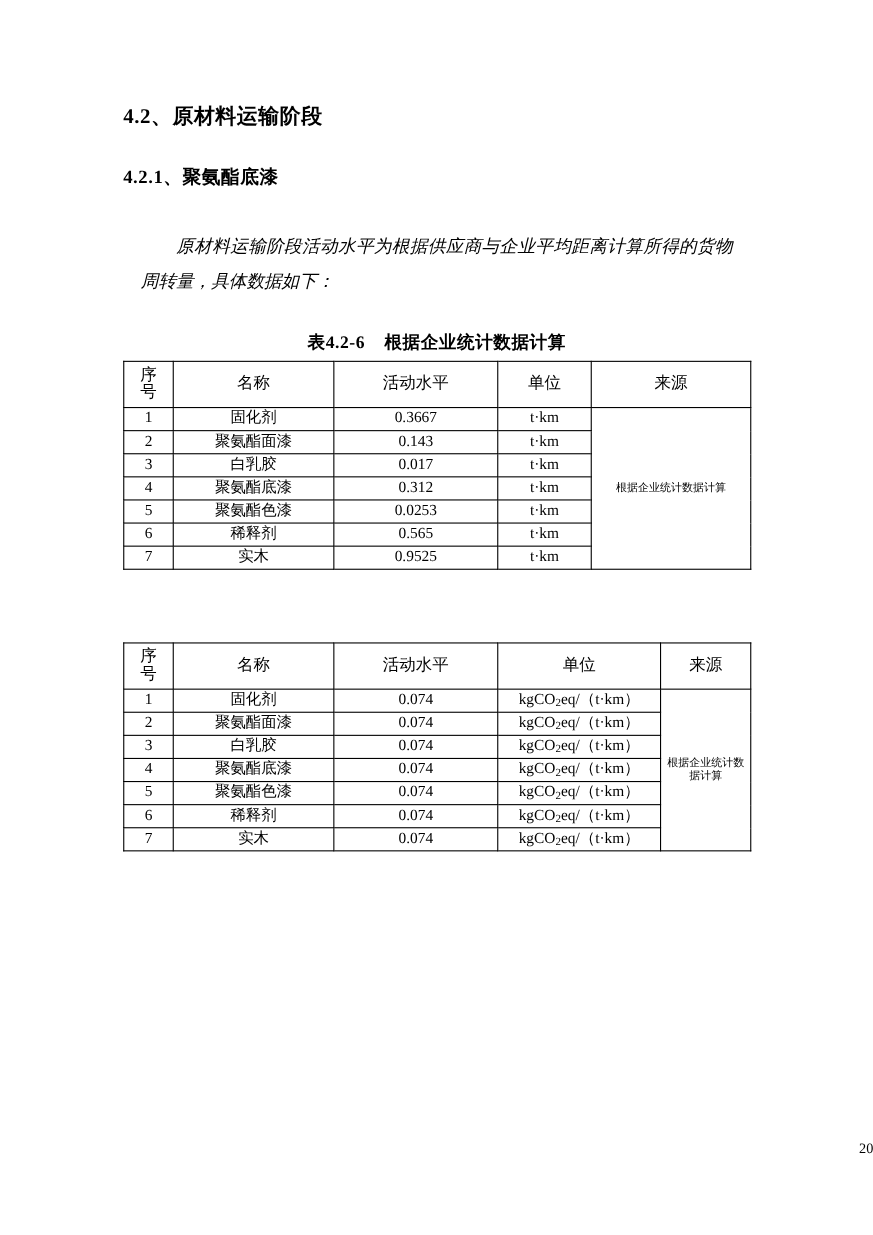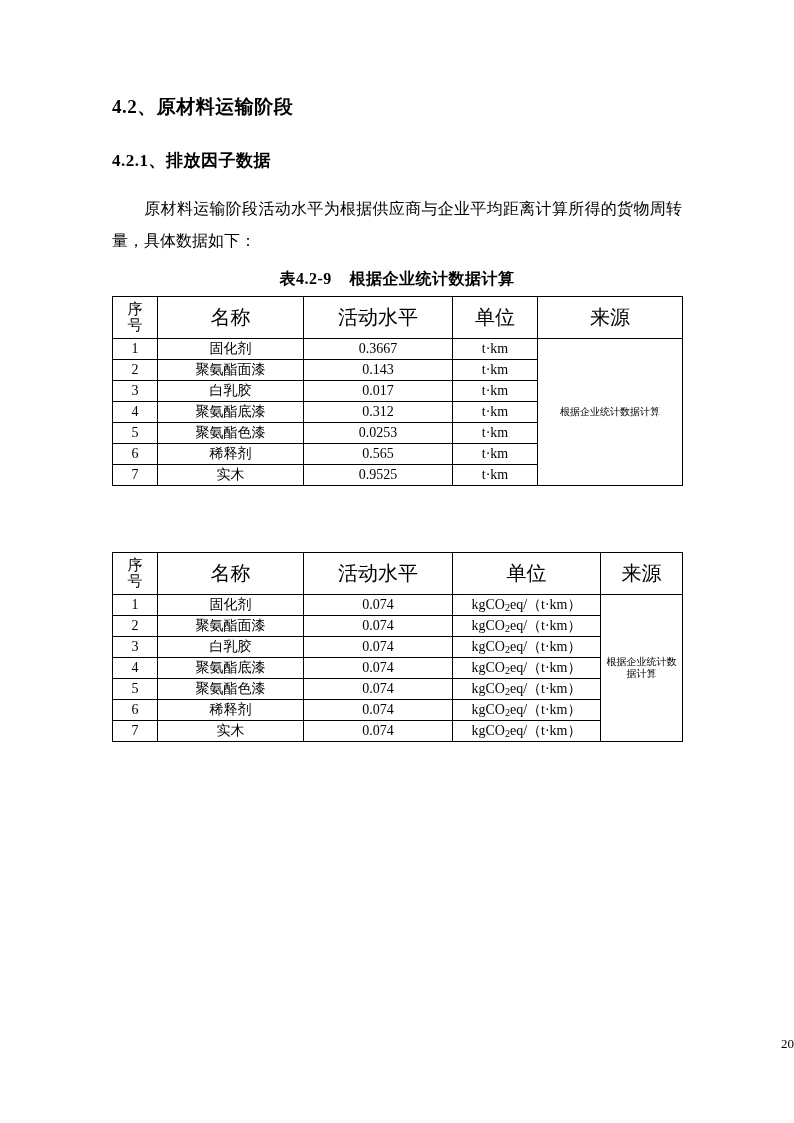--- a/index.html
+++ b/index.html
@@ -44,24 +44,25 @@
     letter-spacing: 0.5px;
     line-height: 1.2;
   }
   .spacer-lg { height: 32px; }
   .spacer-md { height: 22px; }
   .spacer-sm { height: 12px; }
 
   p.body-text {
     font-size: 16px;
     line-height: 2.0;
-    margin: 0;
+    margin: 16px;
     text-align: justify;
     text-justify: inter-ideograph;
     letter-spacing: 0px;
+    font-style: italic;
   }
   p.body-text .indent { display: inline-block; width: 2em; }
 
   .table-caption {
     font-size: 16px;
     font-weight: bold;
     text-align: center;
     margin: 0 0 6px 0;
     letter-spacing: 0.5px;
   }
@@ -79,21 +80,21 @@
     text-align: center;
     vertical-align: middle;
     padding: 1px 2px;
     font-weight: normal;
     line-height: 1.25;
     height: 21px;
     box-sizing: border-box;
   }
   table.doc-table thead td {
     height: 42px;
-    font-size: 20px;
+    font-size: 15px;
   }
   table.doc-table .hdr-seq {
     line-height: 1.05;
     font-size: 15px;
   }
   .unit-cell { font-size: 14px; white-space: nowrap; }
   .unit-cell sub { font-size: 10px; vertical-align: baseline; position: relative; top: 2px; }
   .src-cell { font-size: 10px; line-height: 1.7; }
 
   
@@ -121,28 +122,28 @@
 </style>
 </head>
 <body>
 
 <div class="page">
   <div class="content">
 
     <h2 class="section-heading">4.2、原材料运输阶段</h2>
     <div class="spacer-lg"></div>
 
-    <h3 class="sub-heading">4.2.1、排放因子数据</h3>
+    <h3 class="sub-heading">4.2.1、聚氨酯底漆</h3>
     <div class="spacer-md"></div>
 
     <p class="body-text"><span class="indent"></span><span>原材料运输阶段活动水平为根据供应商与企业平均距离计算所得的货物周转量，具体数据如下：</span></p>
 
     <div class="spacer-sm"></div>
 
-    <div class="table-caption"><span>表4.2-9</span><span class="cap-gap"></span><span>根据企业统计数据计算</span></div>
+    <div class="table-caption"><span>表4.2-6</span><span class="cap-gap"></span><span>根据企业统计数据计算</span></div>
 
     <table class="doc-table t1">
       <colgroup>
           <col class="c1">
           <col class="c2">
           <col class="c3">
           <col class="c4">
           <col class="c5">
         </colgroup>
       <thead>

